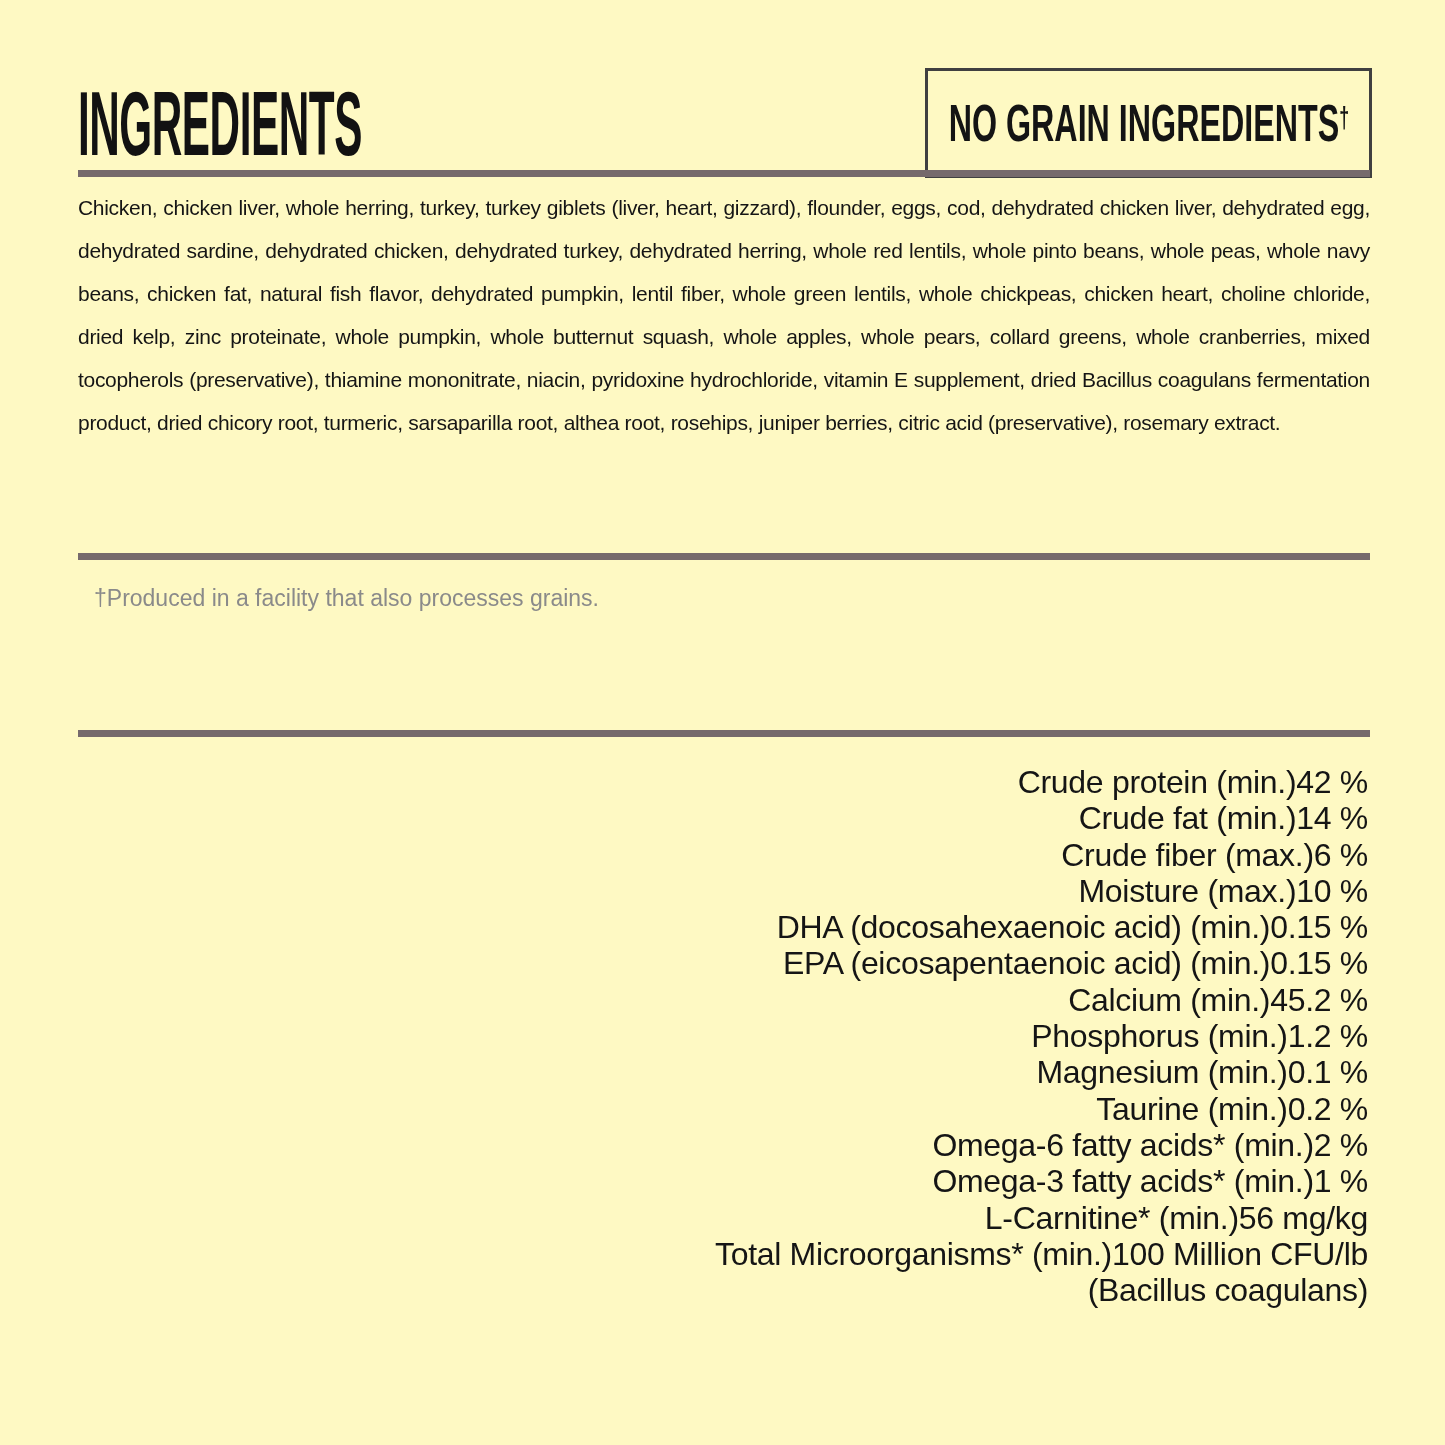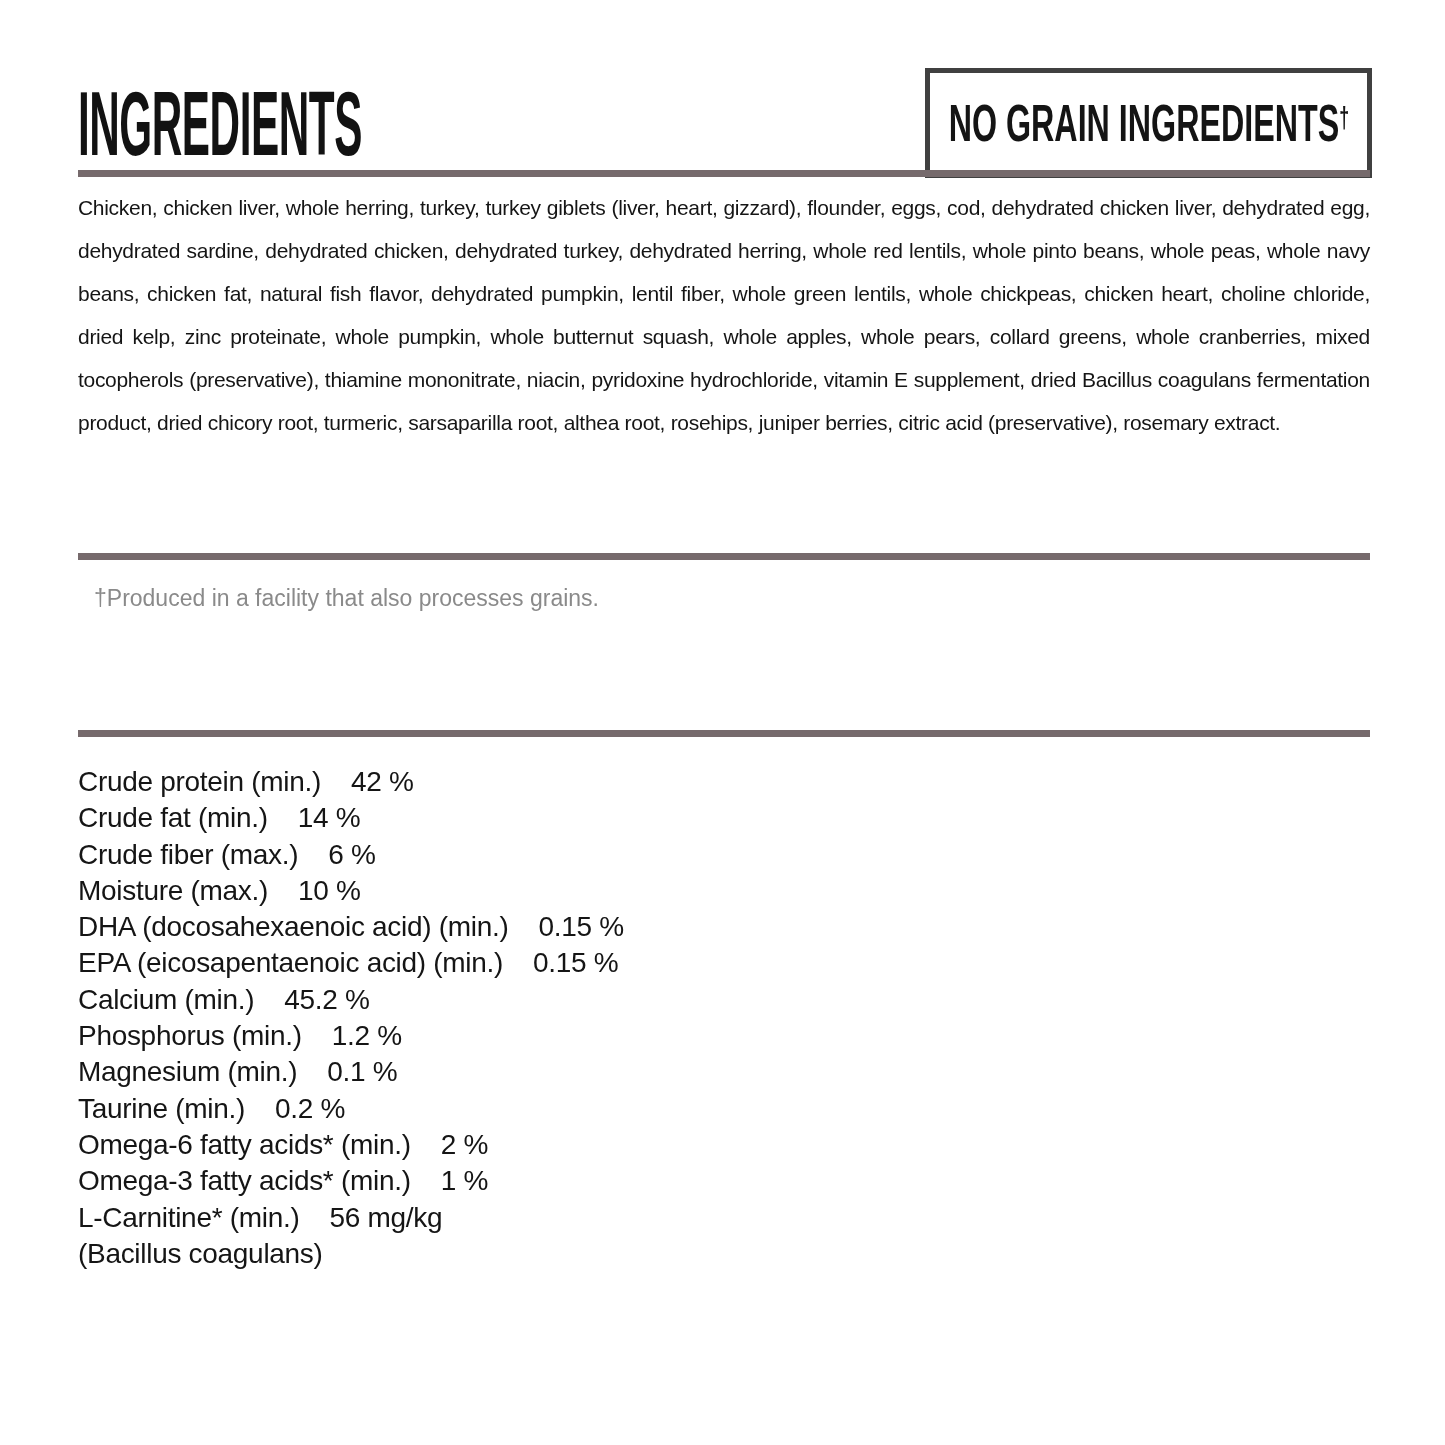--- a/index.html
+++ b/index.html
@@ -5,21 +5,21 @@
   html, body {
     margin: 0;
     padding: 0;
     background: #e5e6e8;
     font-family: "Liberation Sans", sans-serif;
   }
   .sheet {
     position: relative;
     width: 1445px;
     height: 1445px;
-    background: #ffffff;
+    background: #fef9c3;
     overflow: hidden;
     color: #161616;
     text-decoration: underline;
   }
   
   .h1-wrap {
     position: absolute;
     left: 78px;
     height: 80px;
     line-height: 80px;
@@ -36,21 +36,21 @@
     transform-origin: left center;
     color: #121212;
   }
   
   .no-grain-box {
     position: absolute;
     left: 925px;
     top: 68px;
     width: 447px;
     height: 110px;
-    border: 5px solid #404040;
+    border: 3px solid #404040;
     box-sizing: border-box;
     display: flex;
     align-items: center;
     justify-content: center;
     white-space: nowrap;
   }
   .condensed-md {
     display: inline-block;
     font-size: 52px;
     font-weight: 700;
@@ -99,27 +99,26 @@
   }
   
   .analysis-table {
     position: absolute;
     left: 78px;
     top: 764px;
     width: 1290px;
   }
   .arow {
     display: flex;
-    justify-content: flex-start;
+    justify-content: flex-end;
     align-items: baseline;
     line-height: 36.3px;
-    font-size: 28px;
+    font-size: 32px;
     letter-spacing: -0.3px;
     color: #151515;
-    gap: 30px;
   }
   .alabel { text-align: left; }
   .avalue { text-align: right; white-space: nowrap; }
 </style>
 </head>
 <body>
 
 <div class="sheet">
 
   <div class="h1-wrap h1-ingredients">
@@ -188,18 +187,22 @@
     </div>
     <div class="arow">
       <span class="alabel">Omega-3 fatty acids* (min.)</span>
       <span class="avalue">1 %</span>
     </div>
     <div class="arow">
       <span class="alabel">L-Carnitine* (min.)</span>
       <span class="avalue">56 mg/kg</span>
     </div>
     <div class="arow">
+      <span class="alabel">Total Microorganisms* (min.)</span>
+      <span class="avalue">100 Million CFU/lb</span>
+    </div>
+    <div class="arow">
       <span class="alabel">(Bacillus coagulans)</span>
       <span class="avalue"></span>
     </div>
   </div>
 
 </div>
 
 </body></html>

